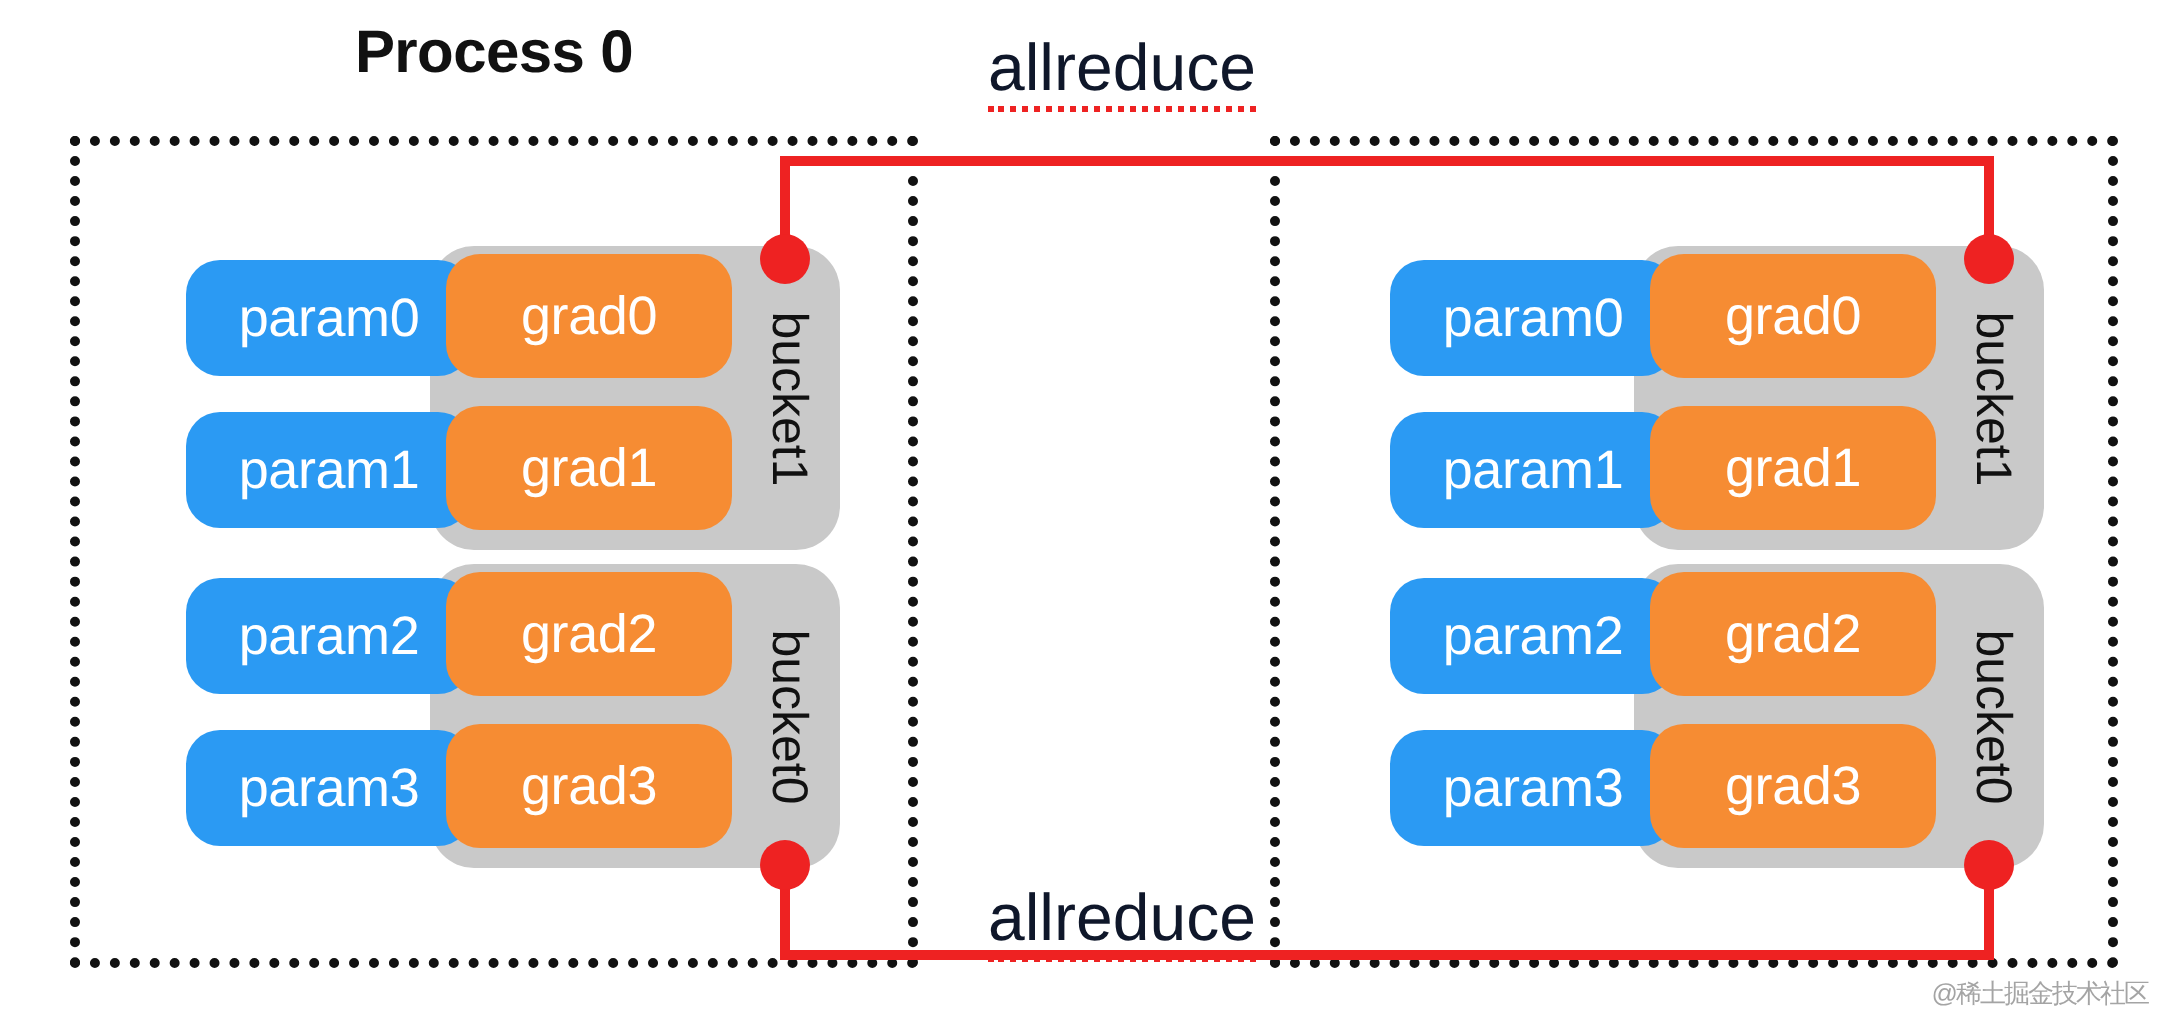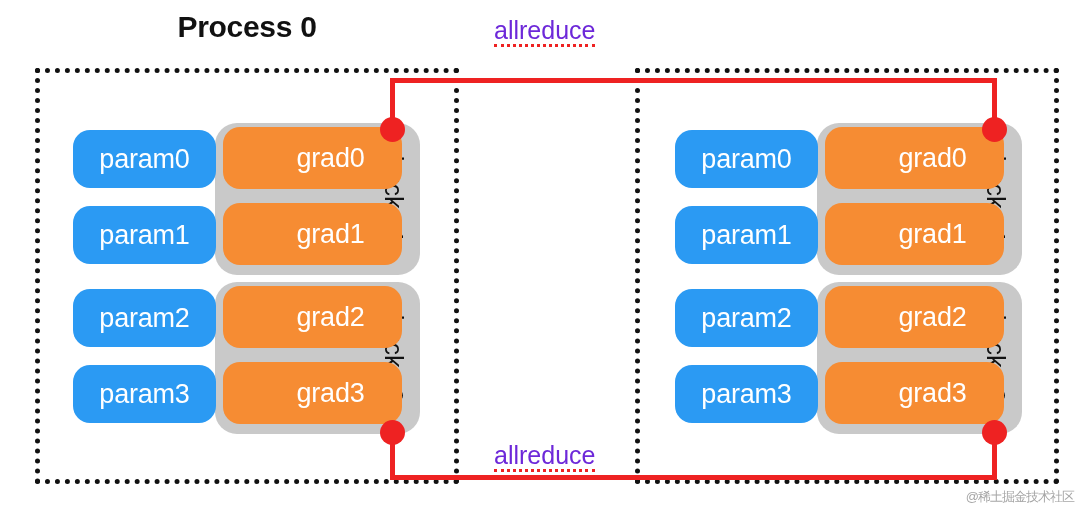--- a/index.html
+++ b/index.html
@@ -36,33 +36,33 @@
     display:block;transform:rotate(90deg);transform-origin:center center;
   }
 
   
   .pill{
     position:absolute;border-radius:17px;
     display:flex;align-items:center;justify-content:center;
     color:#ffffff;font-size:27px;font-weight:normal;
     letter-spacing:-0.2px;white-space:nowrap;
   }
-  .pill.param{background:#2B9AF3;}
-  .pill.grad{background:#F68C33;padding-left:36px;}
+  .pill.param{background:#2B9AF3;margin-left:20px;}
+  .pill.grad{background:#F68C33;}
 
   
   .wire{position:absolute;background:#EE2222;}
   .wire-h{height:5px;}
   .wire-v{width:5px;}
   .dot{
     position:absolute;width:25px;height:25px;border-radius:50%;
     background:#EE2222;
   }
   .allreduce{
-    position:absolute;font-size:25px;color:#6d28d9;white-space:nowrap;
+    position:absolute;font-size:33px;color:#0f172a;white-space:nowrap;
     border-bottom:3px dotted #EE2222;padding-bottom:1px;line-height:1.05;
   }
 
   
   .watermark{
     position:absolute;right:6px;bottom:4px;font-size:13px;
     color:#5b5b5b;opacity:.55;white-space:nowrap;letter-spacing:-1px;margin-left:34px;
   }
 </style>
 </head>

